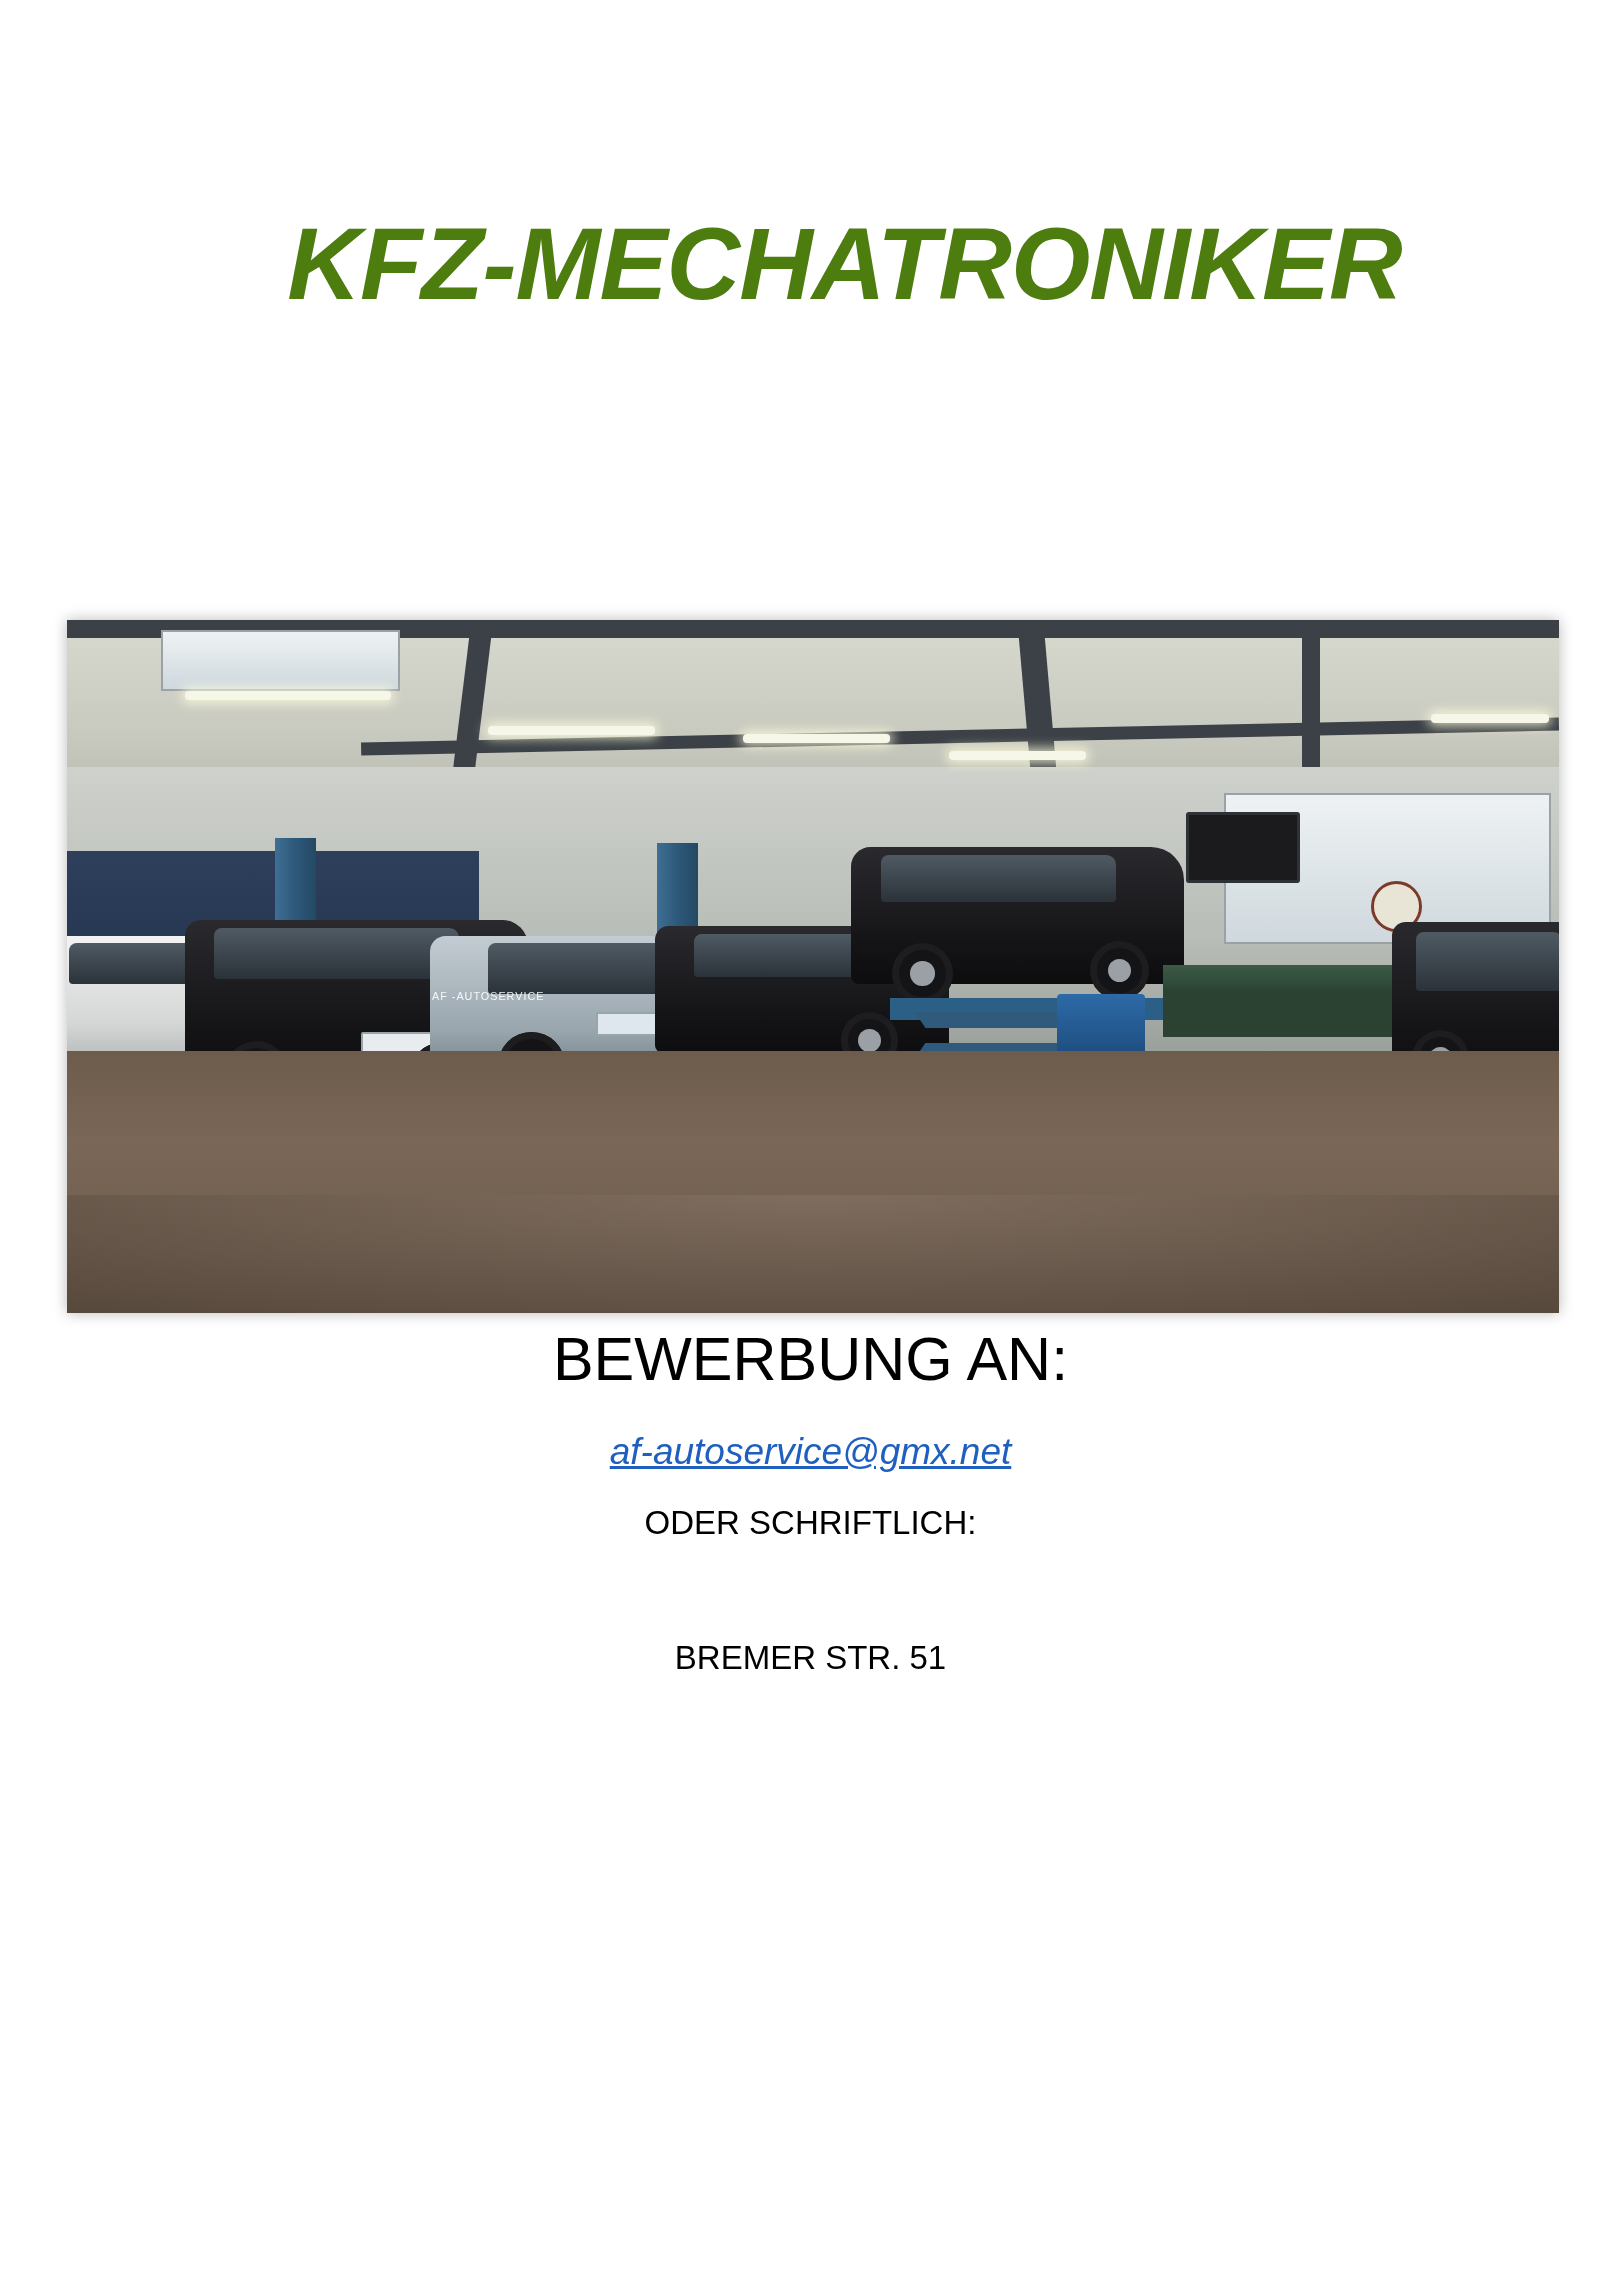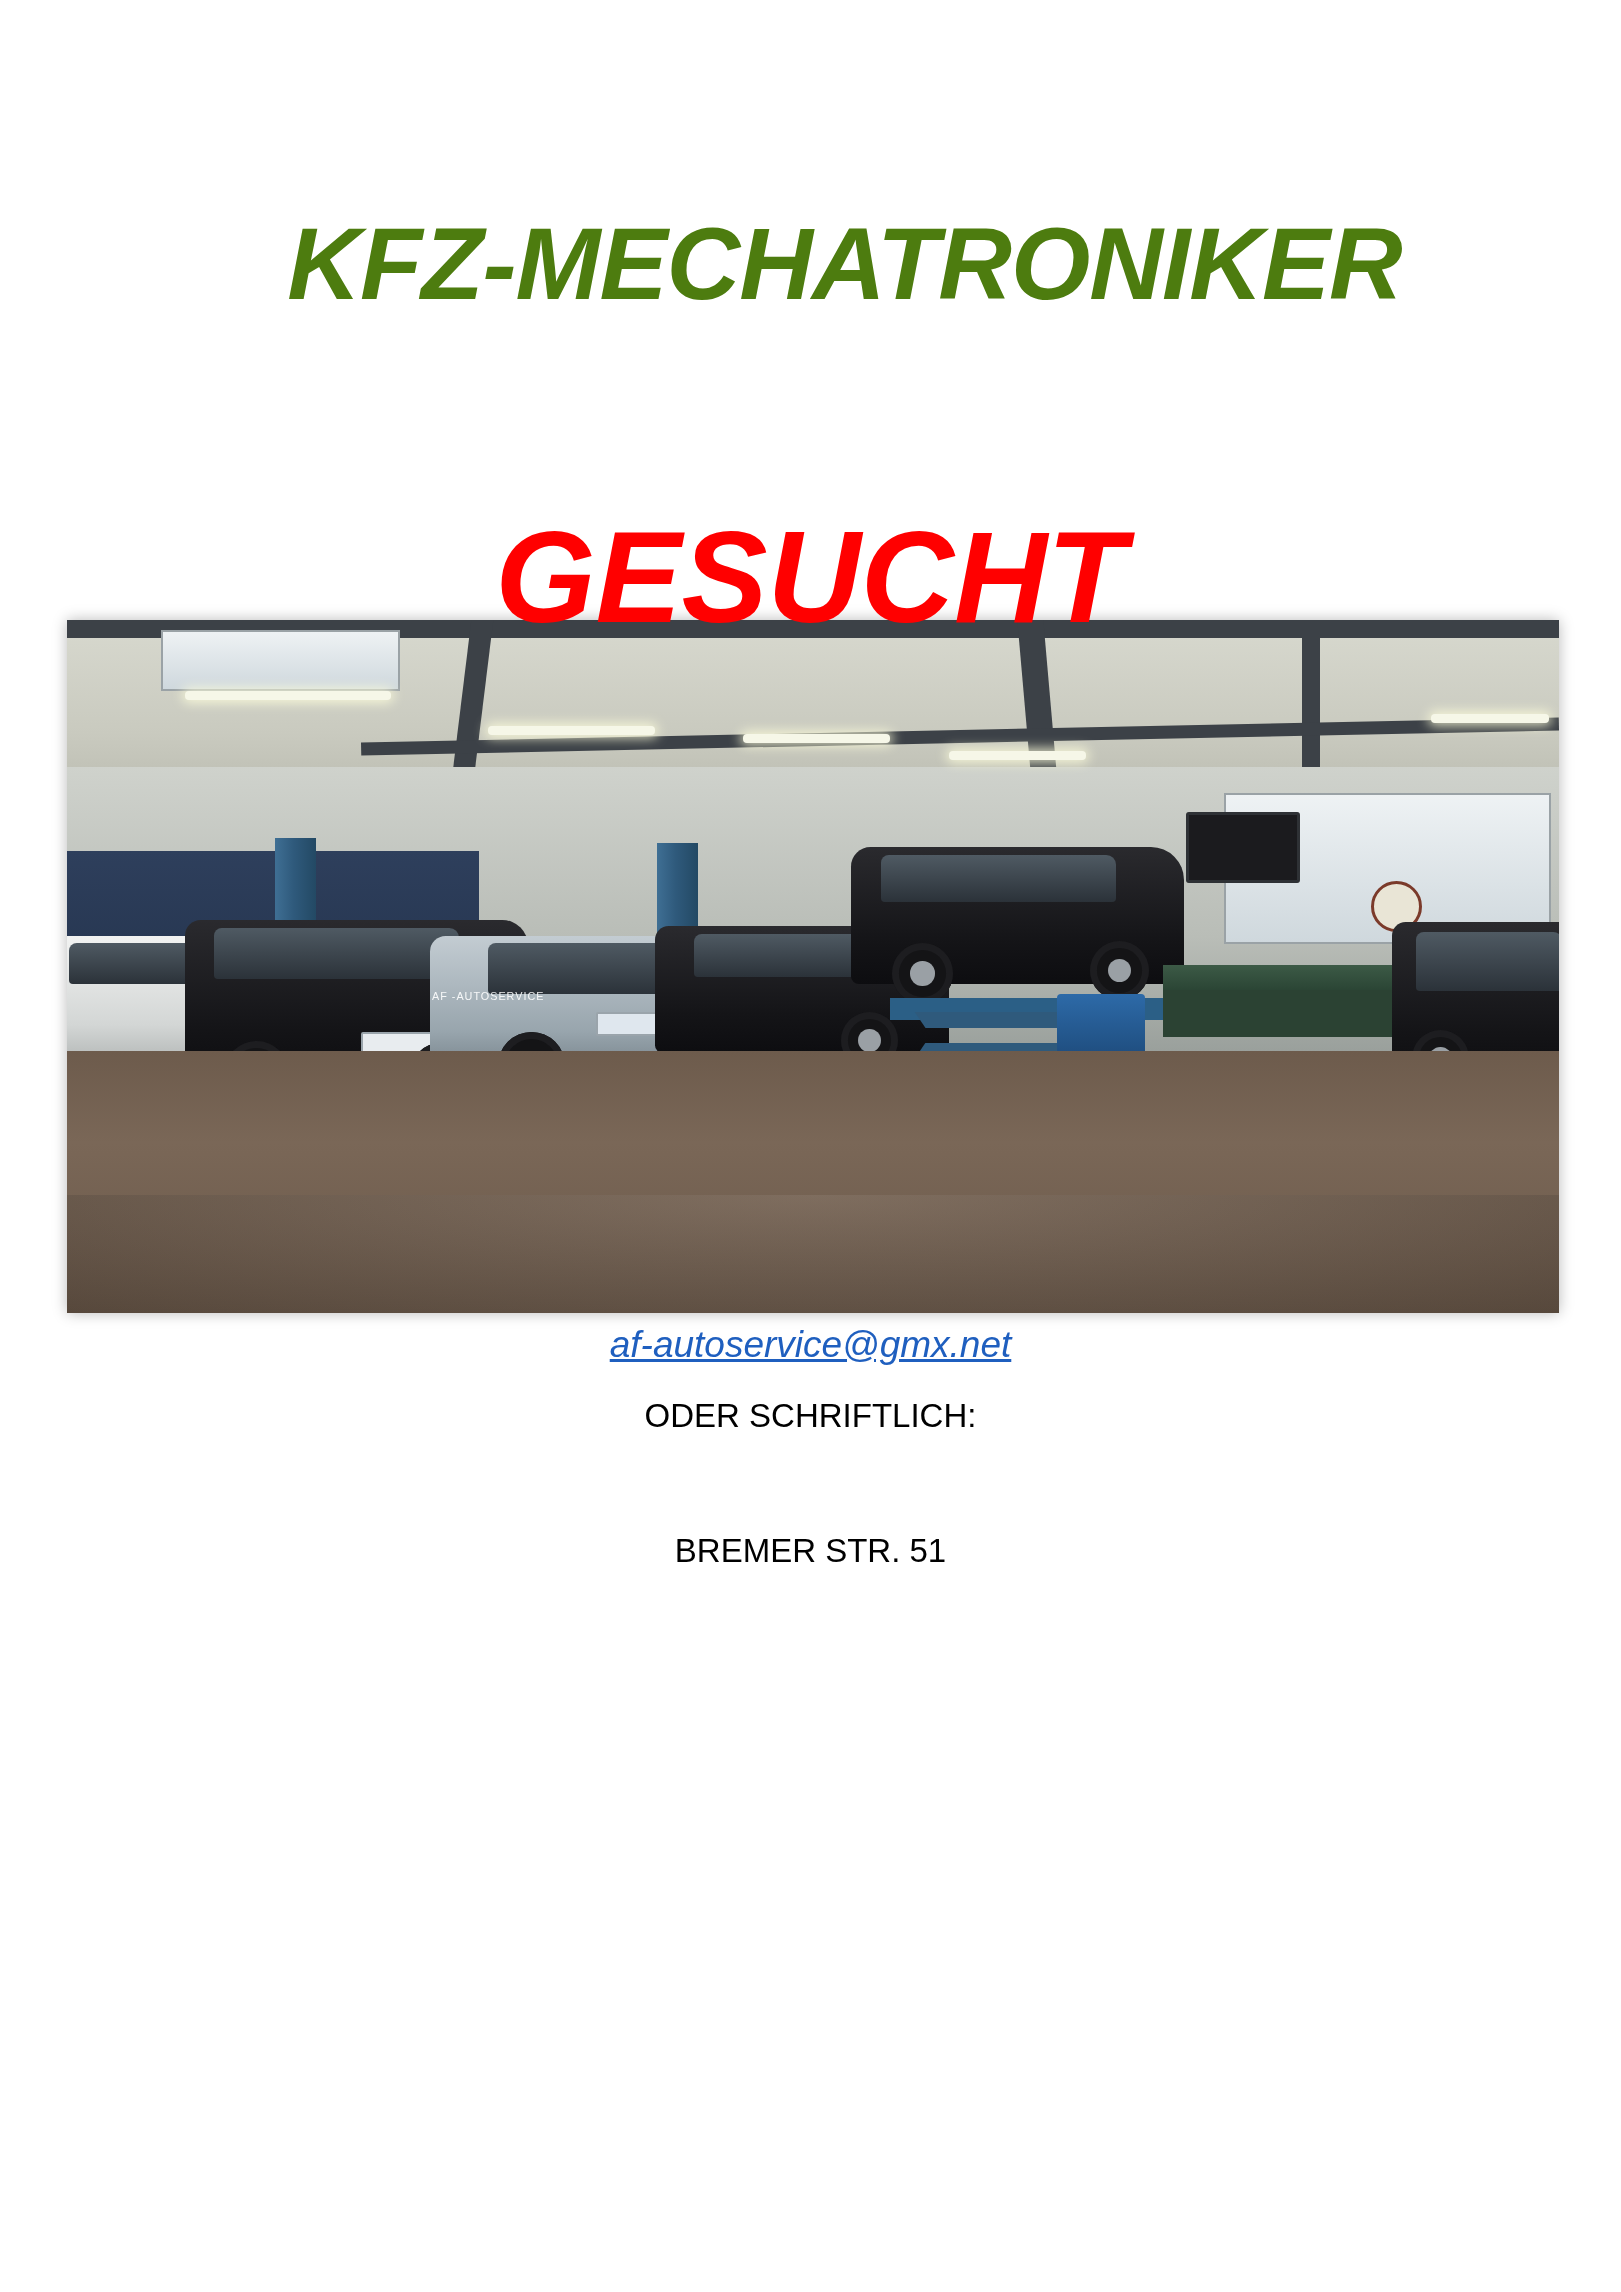--- a/index.html
+++ b/index.html
@@ -250,21 +250,20 @@
     color: #000000;
   }
 </style>
 </head>
 <body>
 
 <div class="page">
 
   <div class="headline-1">KFZ-MECHATRONIKER</div>
 
-  <div class="headline-2">GESUCHT</div>
 
   <div class="photo-wrap">
     <div class="photo">
 
       <div class="ceiling"></div>
       <div class="ceiling-beam" style="left:0;top:0;width:100%;height:17.6px;"></div>
       <div class="ceiling-beam" style="left:392px;top:0;width:21.6px;height:201px;transform:skewX(-7deg);"></div>
       <div class="ceiling-beam" style="left:961px;top:0;width:25.5px;height:245px;transform:skewX(5deg);"></div>
       <div class="ceiling-beam" style="left:1235px;top:9.8px;width:17.6px;height:421px;"></div>
       <div class="ceiling-beam" style="left:294px;top:110px;width:1198px;height:12.7px;transform:rotate(-1.2deg);"></div>
@@ -331,20 +330,21 @@
       <div class="wheel" style="left:1345px;top:410px;width:57px;height:57px;"></div>
       <div class="scissor" style="left:1317px;top:470px;width:186px;height:17.6px;background:#2b5f86;"></div>
       <div class="scissor" style="left:1345px;top:484px;width:137px;height:13.7px;transform:skewX(30deg);"></div>
       <div class="scissor" style="left:1317px;top:514px;width:192px;height:17.6px;background:#24506f;"></div>
 
       <div class="floor"></div>
     </div>
   </div>
 
   <div class="contact-block">
+    <p class="line-bewerbung">BEWERBUNG AN:</p>
 
     <p class="line-email">
       <a href="#">af-autoservice@gmx.net</a>
     </p>
 
     <p class="line-oder">ODER SCHRIFTLICH:</p>
 
     <div class="spacer-line"></div>
 
     <p class="addr-line">BREMER STR. 51</p>

